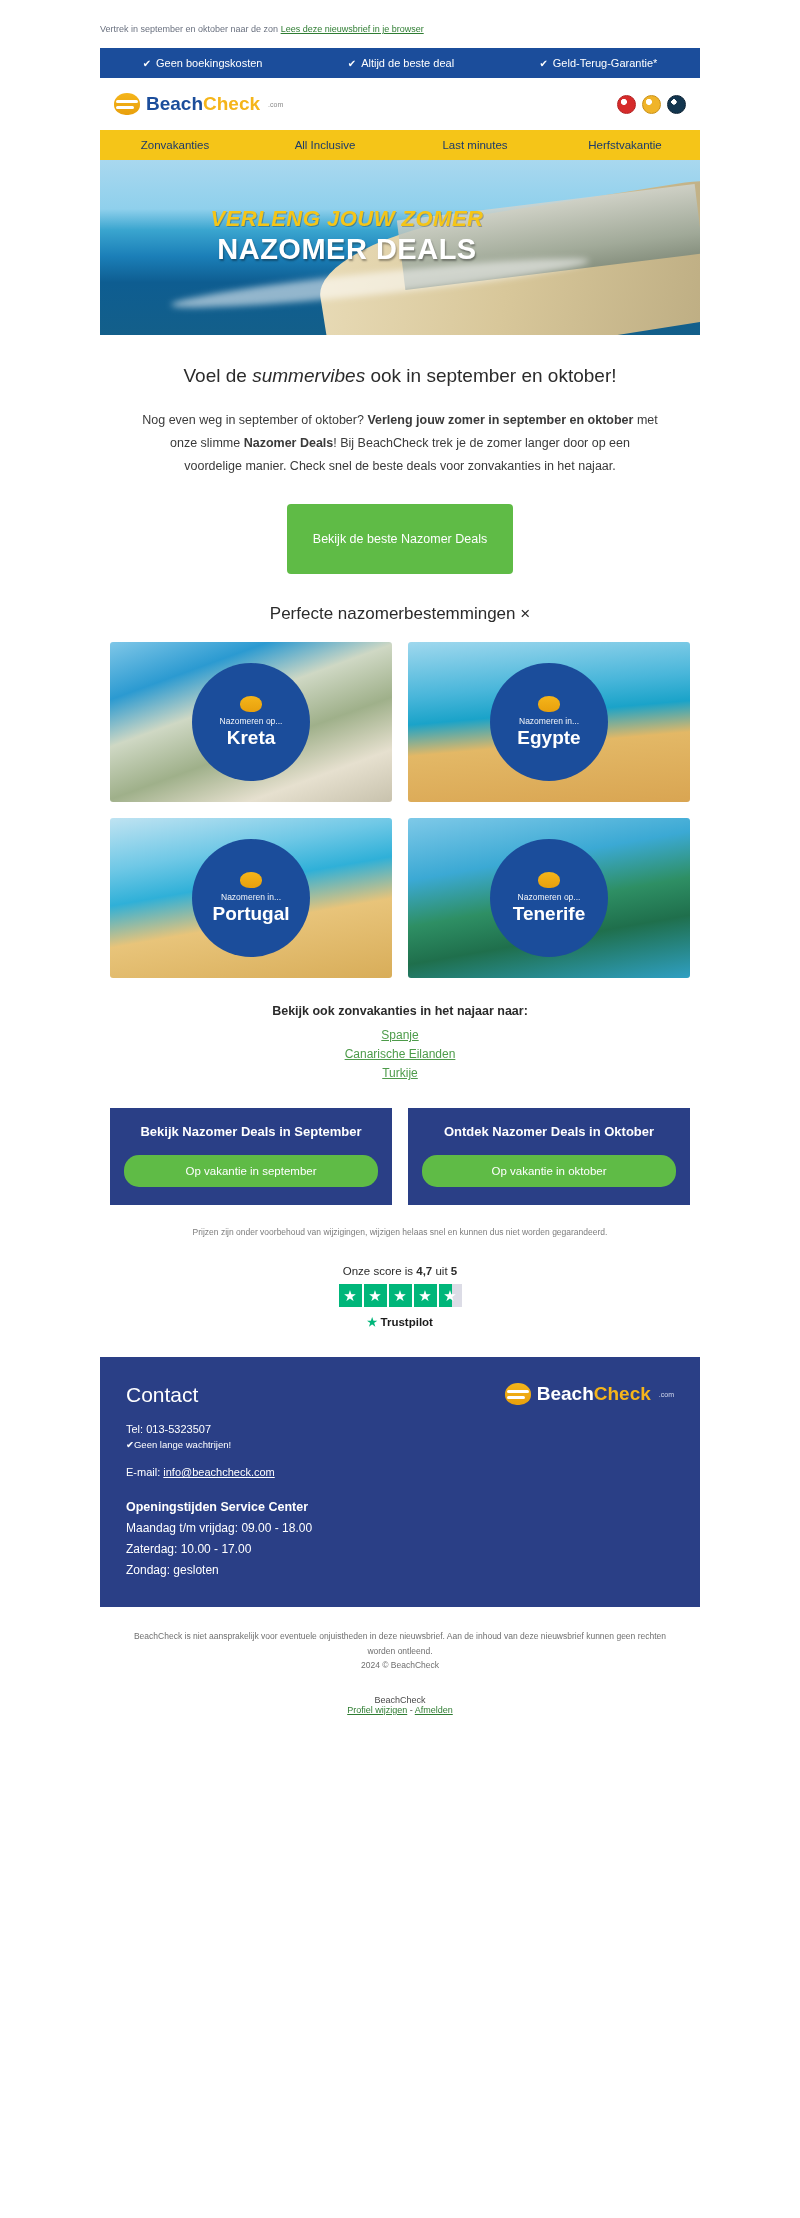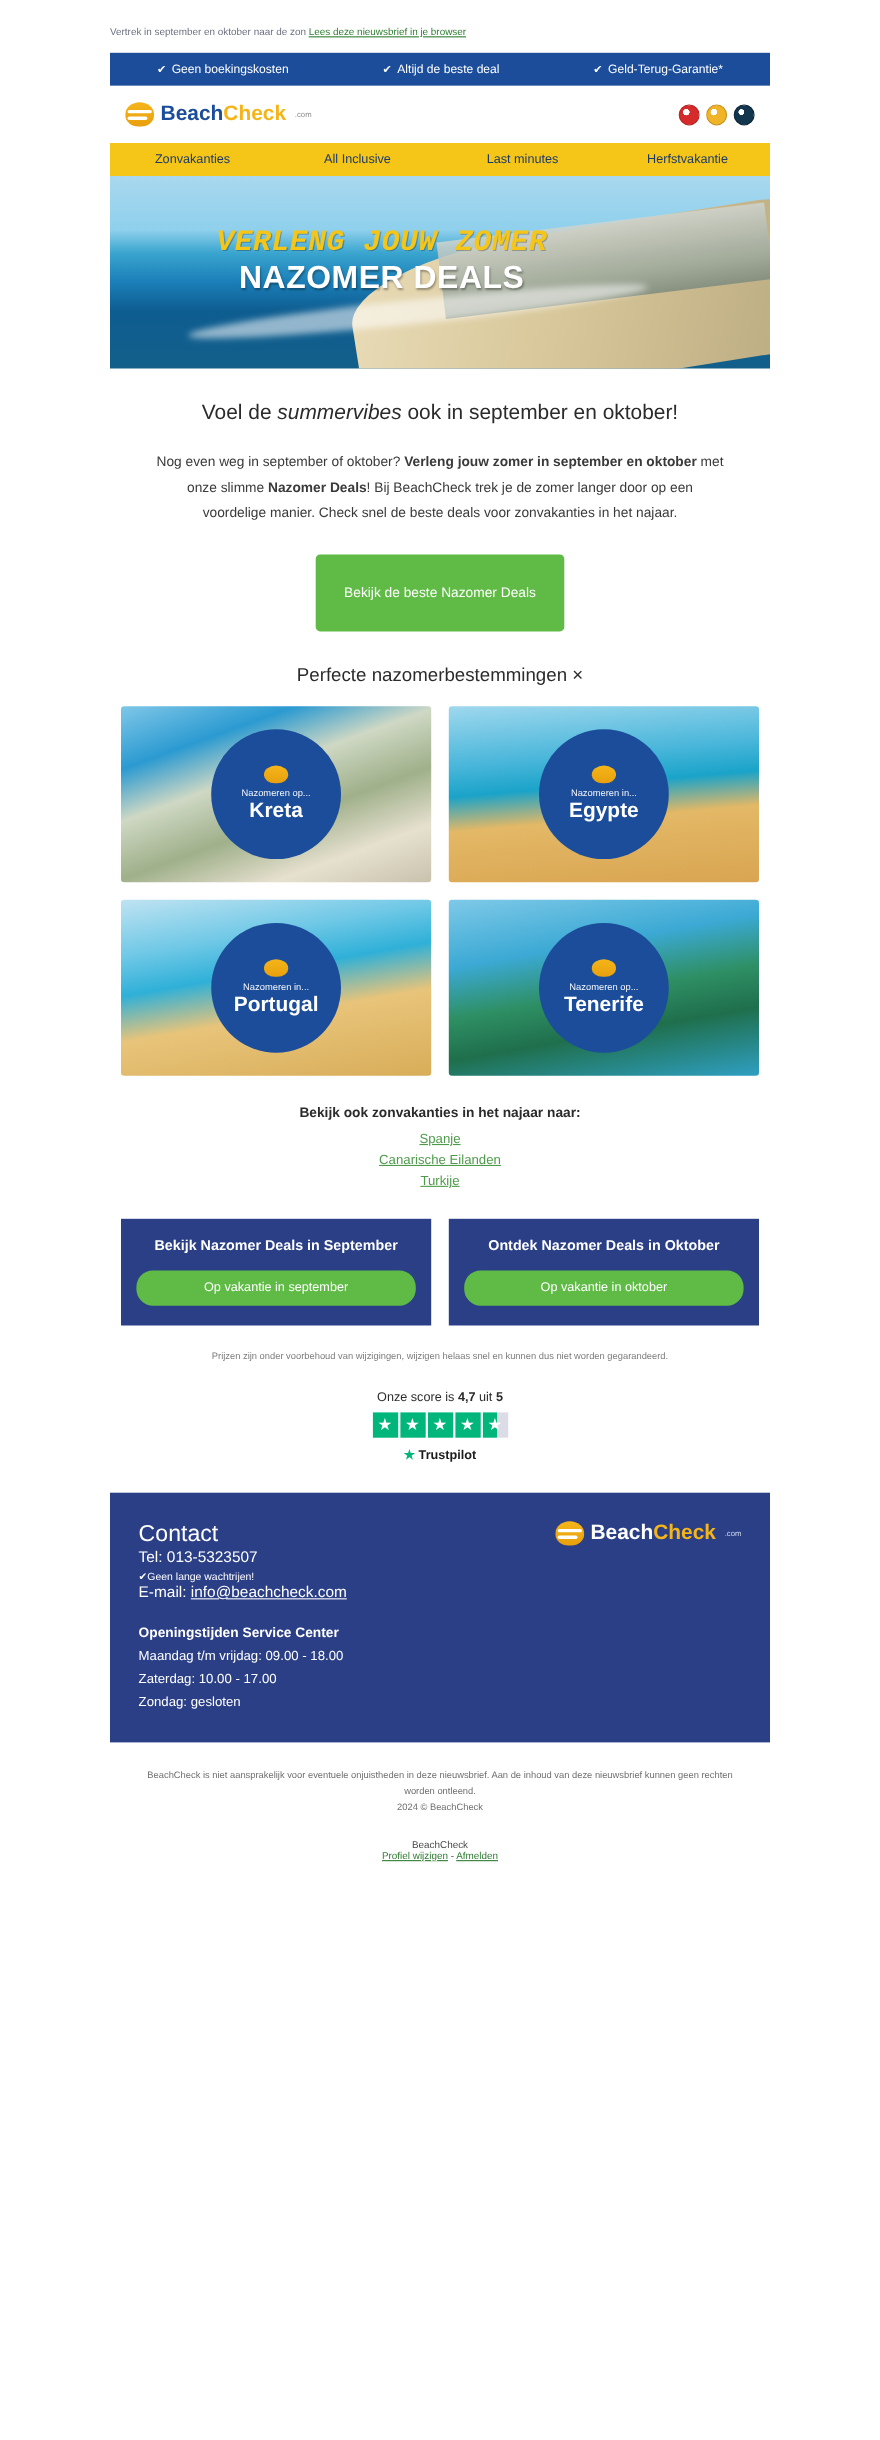--- a/index.html
+++ b/index.html
@@ -126,27 +126,26 @@
     transform: rotate(-6deg);
     border-radius: 50%;
   }
   .hero-copy {
     position: absolute;
     left: 82px; top: 46px;
     text-align: center;
     width: 330px;
   }
   .hero-line1 {
-    font-size: 27px;
+    font-size: 22px;
     font-weight: bold;
     font-style: italic;
     color: #f5c518;
     letter-spacing: .5px;
     text-shadow: 1px 1px 0 rgba(0,0,0,.25);
-    font-family: Liberation Mono, monospace;
   }
   .hero-line2 {
     font-size: 29px;
     font-weight: bold;
     color: #ffffff;
     letter-spacing: .5px;
     text-shadow: 1px 2px 2px rgba(0,0,0,.35);
     margin-top: 1px;
   }
 
@@ -306,21 +305,21 @@
     color: #ffffff;
     margin-top: 28px;
     padding: 26px 26px 30px;
   }
   .contact-top { display: flex; justify-content: space-between; align-items: flex-start; }
   .contact-h { font-size: 21px; font-weight: normal; }
   .contact-logo { display: flex; align-items: center; gap: 6px; }
   .contact-logo .logo-text { color: #ffffff; }
   .contact-logo .accent { color: #f5b51a; }
   .contact-logo .logo-sub { color: #d6dcf0; }
-  .contact-line { font-size: 14px; margin-top: 0; }
+  .contact-line { font-size: 11px; margin-top: 16px; }
   .contact-small { font-size: 9.5px; margin-top: 4px; }
   .contact-line a { color: #ffffff; text-decoration: underline; }
   .hours-h { font-size: 12.5px; font-weight: bold; margin-top: 22px; }
   .hours-row { font-size: 12px; margin-top: 7px; }
 
   .legal {
     text-align: center;
     font-size: 8.5px;
     color: #6f6f6f;
     line-height: 1.7;

